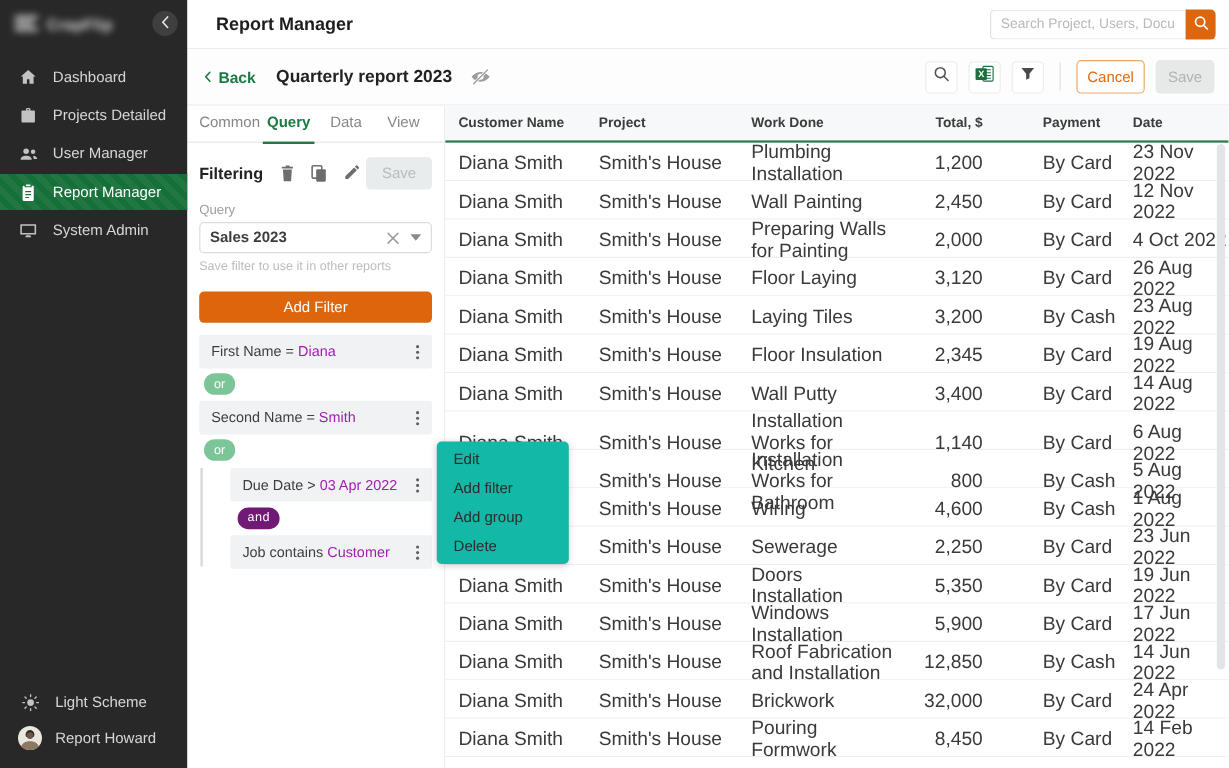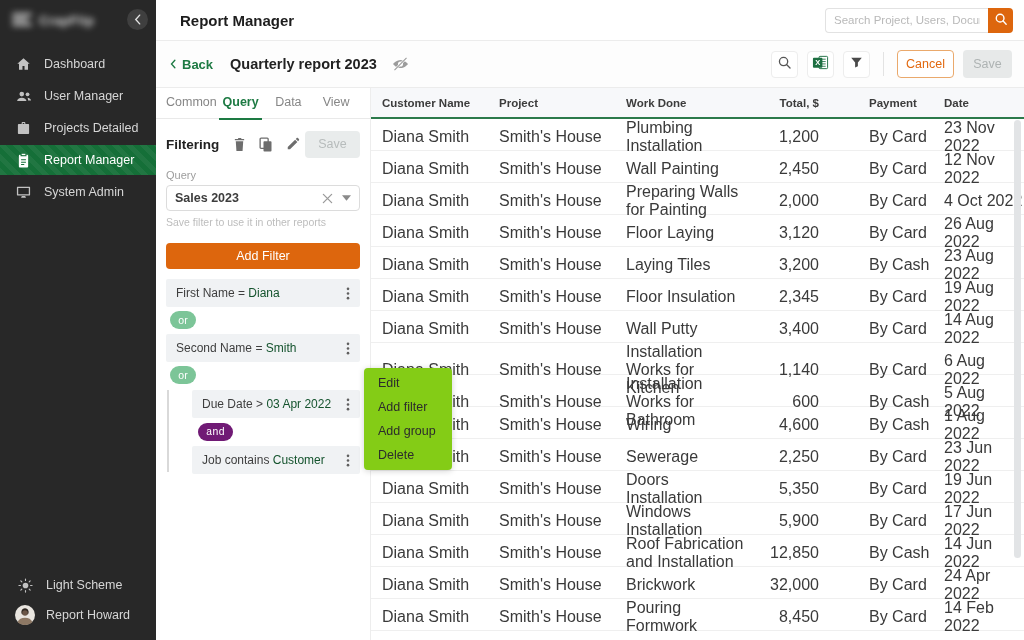--- a/index.html
+++ b/index.html
@@ -81,42 +81,42 @@
   .select-value { flex:1; font-size:12.5px; font-weight:bold; color:#3d3d3d; }
   .select .clear { color:#9a9a9a; display:flex; margin-right:9px; cursor:pointer; }
   .select .caret { color:#8a8a8a; display:flex; cursor:pointer; }
   .query-hint { font-size:10.5px; color:#bdbdbd; margin-top:5px; }
   .btn-add-filter { margin-top:15px; width:194px; height:26px; background:#dd660d; color:#fff; border:none;
     border-radius:4px; font-size:12.5px; cursor:pointer; font-family:"Liberation Sans",sans-serif; }
   .filters { margin-top:10px; }
   .frow { height:28px; background:#f0f2f4; border-radius:2px; display:flex; align-items:center;
     padding:0 9px 0 10px; margin-bottom:3px; }
   .frow-text { flex:1; font-size:12px; color:#3e3e3e; white-space:nowrap; overflow:hidden; }
-  .frow-text .val { color:#14532d; }
+  .frow-text .val { color:#a21caf; }
   .kebab { color:#5f5f5f; display:flex; padding:2px 1px; cursor:pointer; }
   .chip { display:inline-flex; align-items:center; justify-content:center; height:18px; min-width:26px;
     padding:0 8px; border-radius:10px; color:#fff; font-size:10.5px; margin:0 0 5px 4px; cursor:pointer; }
   .chip-or { background:#7cc598; }
   .chip-and { background:#701a75;font-family:Liberation Mono, monospace; }
   .fgroup { position:relative; padding-left:26px; margin-top:1px; }
   .fgroup::before { content:""; position:absolute; left:1px; top:0; bottom:2px; width:2px; background:#d9d9d9; }
   .fgroup .chip { margin-left:6px; }
 
   
   .table { position:absolute; left:370px; top:88px; width:654px; height:552px; border-left:1px solid #ededed;
     overflow:hidden; background:#fff; }
   .tgrid { display:grid; grid-template-columns:117px 127px 120px 73px 125px 1fr; padding-left:11px; align-items:center; }
   .thead { height:31px; background:#f7f8fa; border-bottom:2px solid #2c7a4b; font-size:11.5px; font-weight:bold; color:#3c3c3c; }
   .trow { height:32px; border-bottom:1px solid #efefef; font-size:16px; color:#3a3a3a; cursor:pointer; background:#fff; }
   .cell-right { text-align:right; }
   .cell-pay { padding-left:50px; }
   .cell-date { padding-left:0; }
 
   
-  .ctxmenu { position:absolute; left:364px; top:368px; width:88px; background:#84cc16; border-radius:4px;
+  .ctxmenu { position:absolute; left:364px; top:368px; width:110px; background:#14b8a6; border-radius:4px;
     box-shadow:0 1px 6px rgba(0,0,0,.18); padding:3px 0; z-index:20; }
   .ctxmenu .mi { height:24px; line-height:24px; padding-left:14px; font-size:12.5px; color:#2c2c2c; cursor:pointer; }
 
   
   .sb-thumb { position:absolute; left:1014px; top:120px; width:7px; height:438px; border-radius:4px;
     background:#e2e4e6; z-index:15; cursor:grab; }
 </style>
 </head>
 <body>
 
@@ -144,36 +144,36 @@
         <div class="nav-item">
           <span class="ic">
             <svg viewBox="0 0 16 16" width="15" height="15">
               <path d="M8 1.4 1.4 7.2h1.8v6.4h3.7V9.7h2.2v3.9h3.7V7.2h1.8Z" fill="currentColor"></path>
             </svg>
           </span>
           <span>Dashboard</span>
         </div>
         <div class="nav-item">
           <span class="ic">
+            <svg viewBox="0 0 16 15" width="15" height="14">
+              <path d="M6 3.2v-1C6 1.5 6.5 1 7.2 1h1.6c.7 0 1.2.5 1.2 1.2v1h3.2c.5 0 .8.3.8.8v9.2c0 .5-.3.8-.8.8H2.8c-.5 0-.8-.3-.8-.8V4c0-.5.3-.8.8-.8Zm1.2-.1h1.6v-.9H7.2Z" fill="currentColor"></path>
+            </svg>
+          </span>
+          <span>Projects Detailed</span>
+        </div>
+        <div class="nav-item">
+          <span class="ic">
             <svg viewBox="0 0 18 14" width="16" height="13">
               <circle cx="6.5" cy="4.3" r="2.6" fill="currentColor"></circle>
               <path d="M1.3 12.2c0-2.3 2.3-3.7 5.2-3.7s5.2 1.4 5.2 3.7Z" fill="currentColor"></path>
               <circle cx="13" cy="4.6" r="2.1" fill="currentColor"></circle>
               <path d="M12.9 8.4c2.3.2 4 1.4 4 3.1h-3.3c0-1.2-.2-2.3-.7-3.1Z" fill="currentColor"></path>
             </svg>
           </span>
           <span>User Manager</span>
-        </div>
-        <div class="nav-item">
-          <span class="ic">
-            <svg viewBox="0 0 16 15" width="15" height="14">
-              <path d="M6 3.2v-1C6 1.5 6.5 1 7.2 1h1.6c.7 0 1.2.5 1.2 1.2v1h3.2c.5 0 .8.3.8.8v9.2c0 .5-.3.8-.8.8H2.8c-.5 0-.8-.3-.8-.8V4c0-.5.3-.8.8-.8Zm1.2-.1h1.6v-.9H7.2Z" fill="currentColor"></path>
-            </svg>
-          </span>
-          <span>Projects Detailed</span>
         </div>
         <div class="nav-item active">
           <span class="ic">
             <svg viewBox="0 0 14 16" width="13" height="15">
               <path d="M5 .8h4v1.4H5Z" fill="currentColor"></path>
               <path d="M10.2 1.8H11c.6 0 1 .4 1 1V14.5c0 .6-.4 1-1 1H3c-.6 0-1-.4-1-1V2.8c0-.6.4-1 1-1h.8v1.5h6.4Z" fill="currentColor"></path>
               <path d="M4.4 7.2h5.2M4.4 9.8h5.2M4.4 12.4h3.4" stroke="#156f38" stroke-width="1.1"></path>
             </svg>
           </span>
           <span>Report Manager</span>
@@ -436,21 +436,21 @@
           <div>Smith's House</div>
           <div>Installation Works for Kitchen</div>
           <div class="cell-right">1,140</div>
           <div class="cell-pay">By Card</div>
           <div class="cell-date">6 Aug 2022</div>
         </div>
         <div class="tgrid trow">
           <div>Diana Smith</div>
           <div>Smith's House</div>
           <div>Installation Works for Bathroom</div>
-          <div class="cell-right">600</div>
+          <div class="cell-right">800</div>
           <div class="cell-pay">By Cash</div>
           <div class="cell-date">5 Aug 2022</div>
         </div>
         <div class="tgrid trow">
           <div>Diana Smith</div>
           <div>Smith's House</div>
           <div>Wiring</div>
           <div class="cell-right">4,600</div>
           <div class="cell-pay">By Cash</div>
           <div class="cell-date">1 Aug 2022</div>

